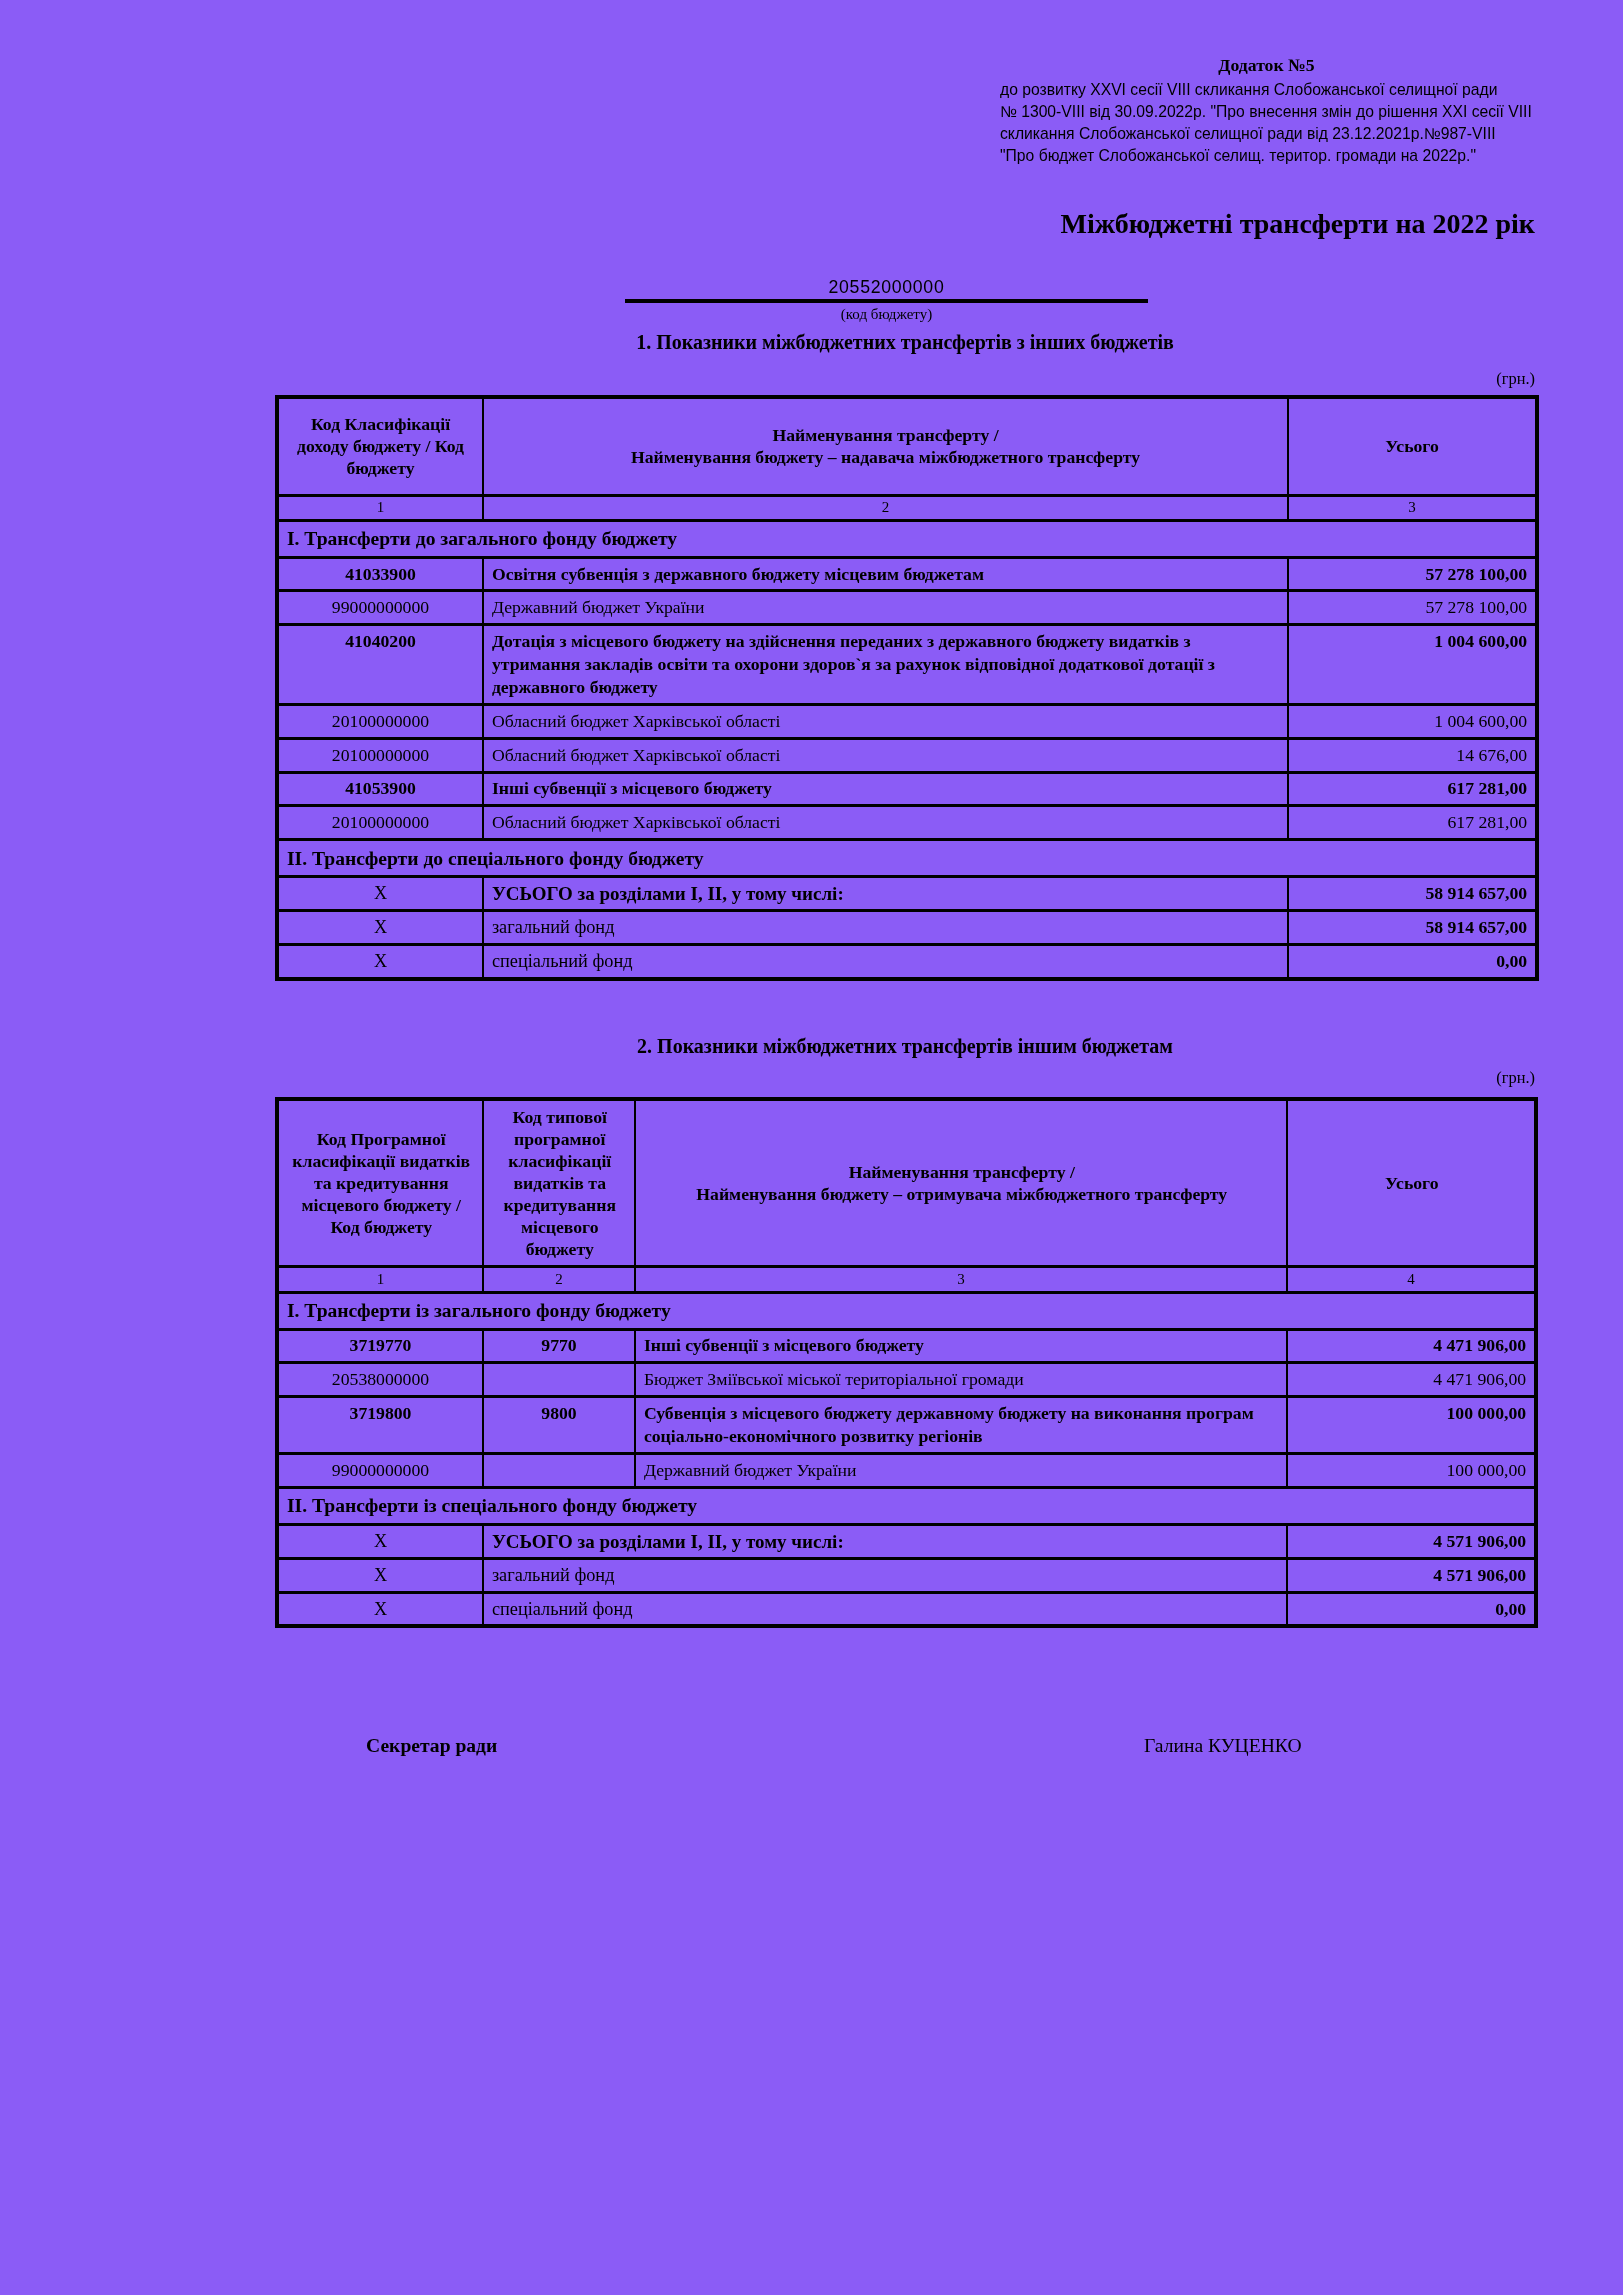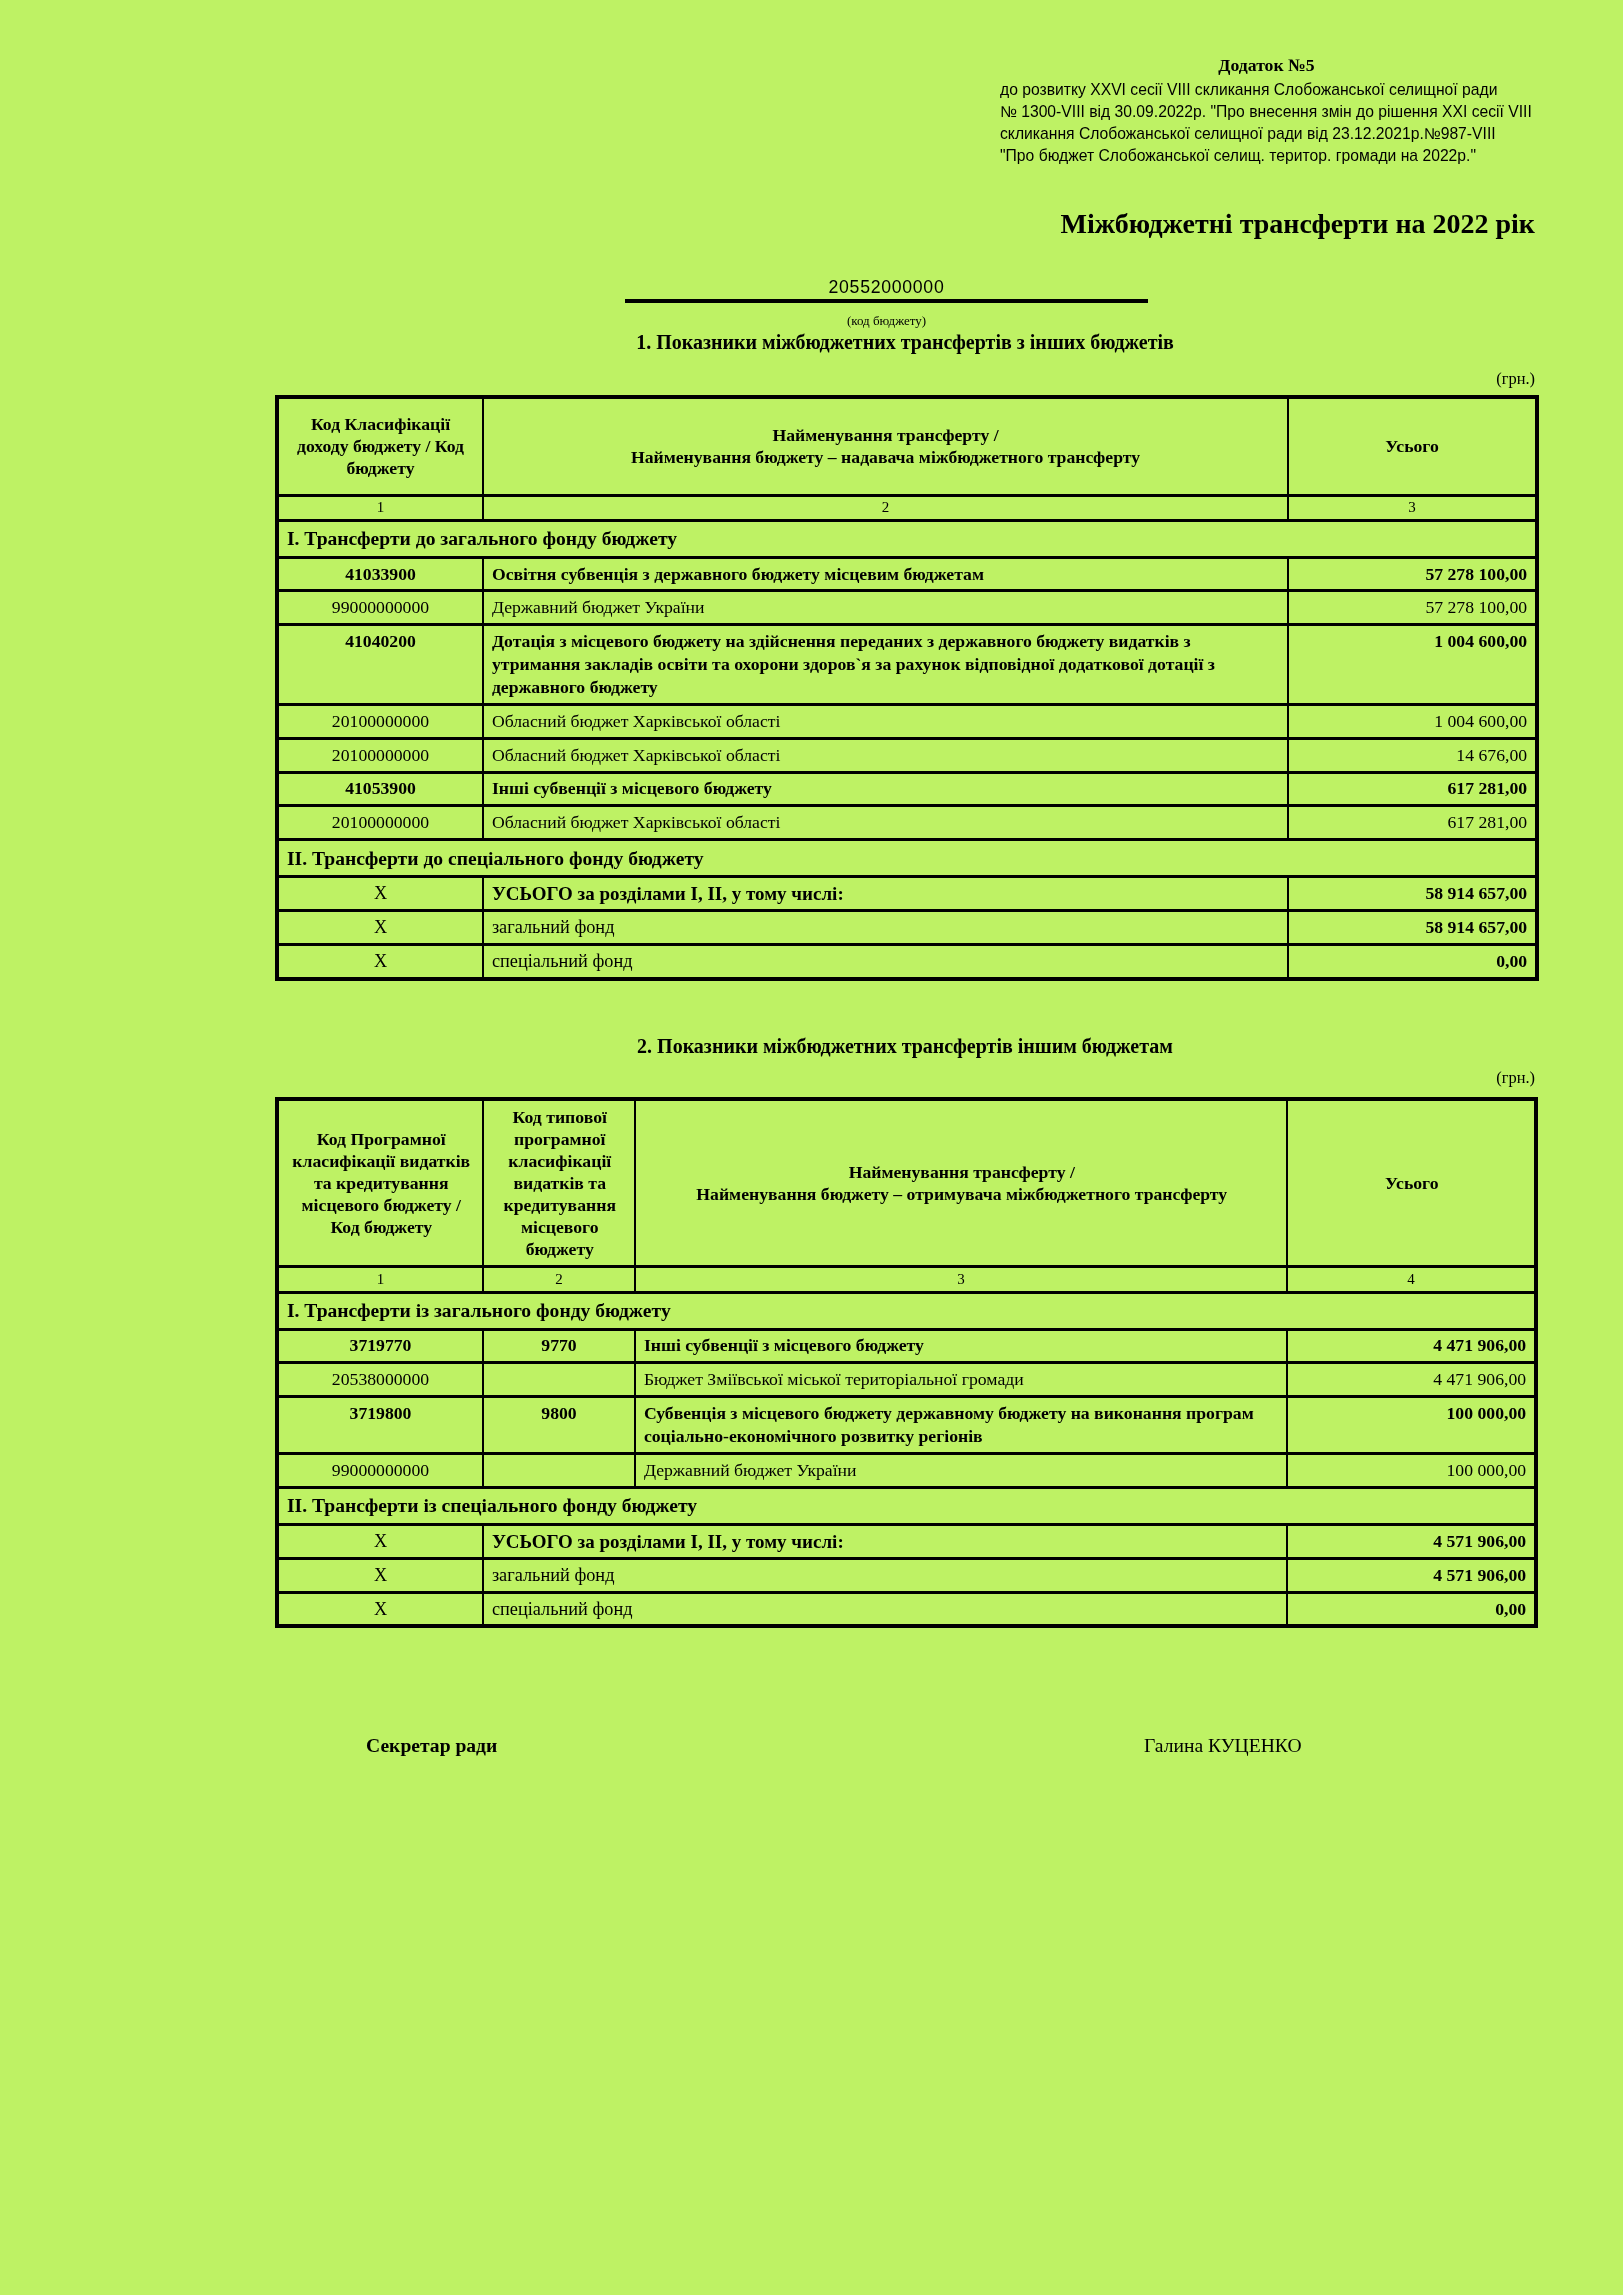--- a/index.html
+++ b/index.html
@@ -3,42 +3,42 @@
 <meta charset="utf-8">
 <style>
   * { box-sizing: border-box; }
   html,body { margin:0; padding:0; }
   body {
     width:1623px; height:2295px;
     background:#ffffff; color:#000000;
     font-family:"Liberation Serif", serif;
     position:relative;
   }
-  .page { position:absolute; inset:0; background:#bef264; }
+  .page { position:absolute; inset:0; background:#8b5cf6; }
 
   
   .appendix {
     position:absolute; left:1000px; top:54px; width:533px;
     font-family:"Liberation Sans", sans-serif;
     font-size:15.7px; line-height:22px; text-align:left;
   }
   .appendix-title {
     font-family:"Liberation Serif", serif;
     font-weight:700; font-size:17.7px; text-align:center; margin-bottom:2.6px;
   }
 
   .doc-title {
     position:absolute; left:275px; top:208px; width:1260px; margin:0;
     text-align:right; font-size:28px; font-weight:700;
   }
 
   .code-block { position:absolute; left:625px; top:277px; width:523px; text-align:center; }
   .code-value { font-family:"Liberation Sans", sans-serif; font-size:17.7px; letter-spacing:0.7px; }
   .code-underline { height:0; border-bottom:4.6px solid #000; margin-top:1.3px; }
-  .code-label { font-size:13px; margin-top:10px; }
+  .code-label { font-size:15px; margin-top:3px; }
 
   .sec-heading {
     position:absolute; left:275px; width:1260px; margin:0;
     text-align:center; font-size:20px; font-weight:700;
   }
   .s1 { top:331px; } .s2 { top:1035px; }
 
   .grn { position:absolute; left:275px; width:1260px; text-align:right; font-size:16.4px; }
   .g1 { top:369px; } .g2 { top:1068px; }
 

